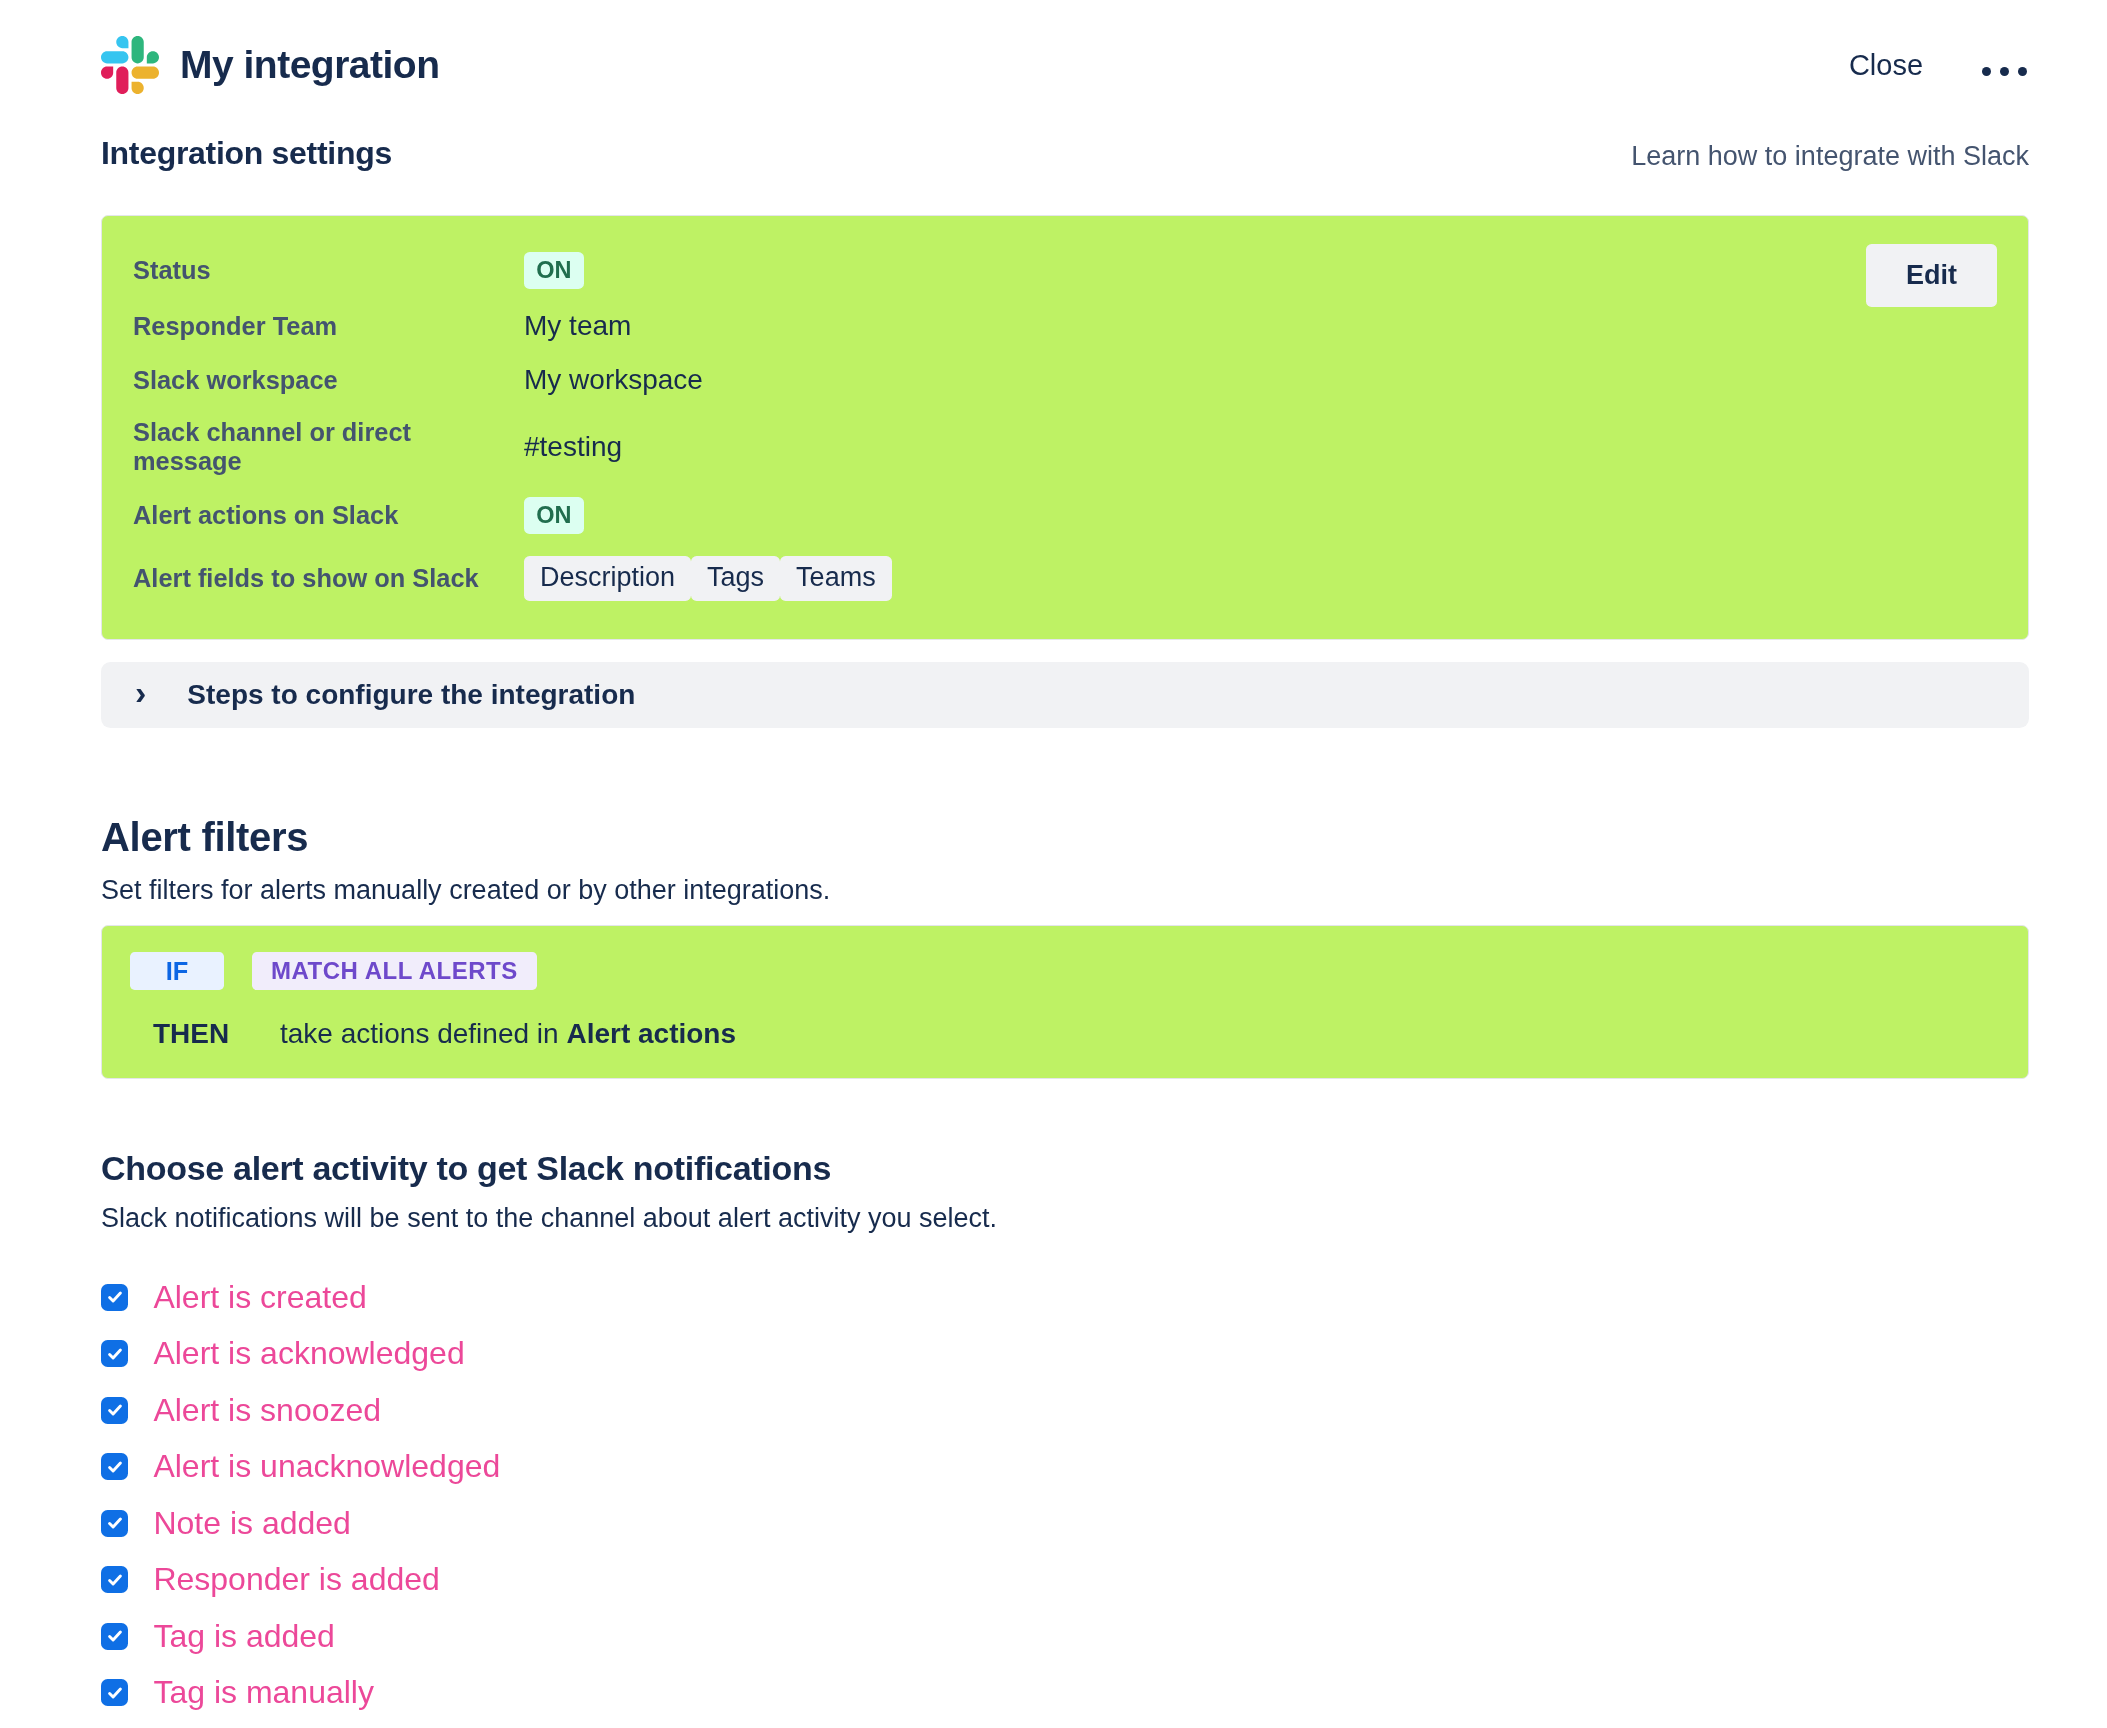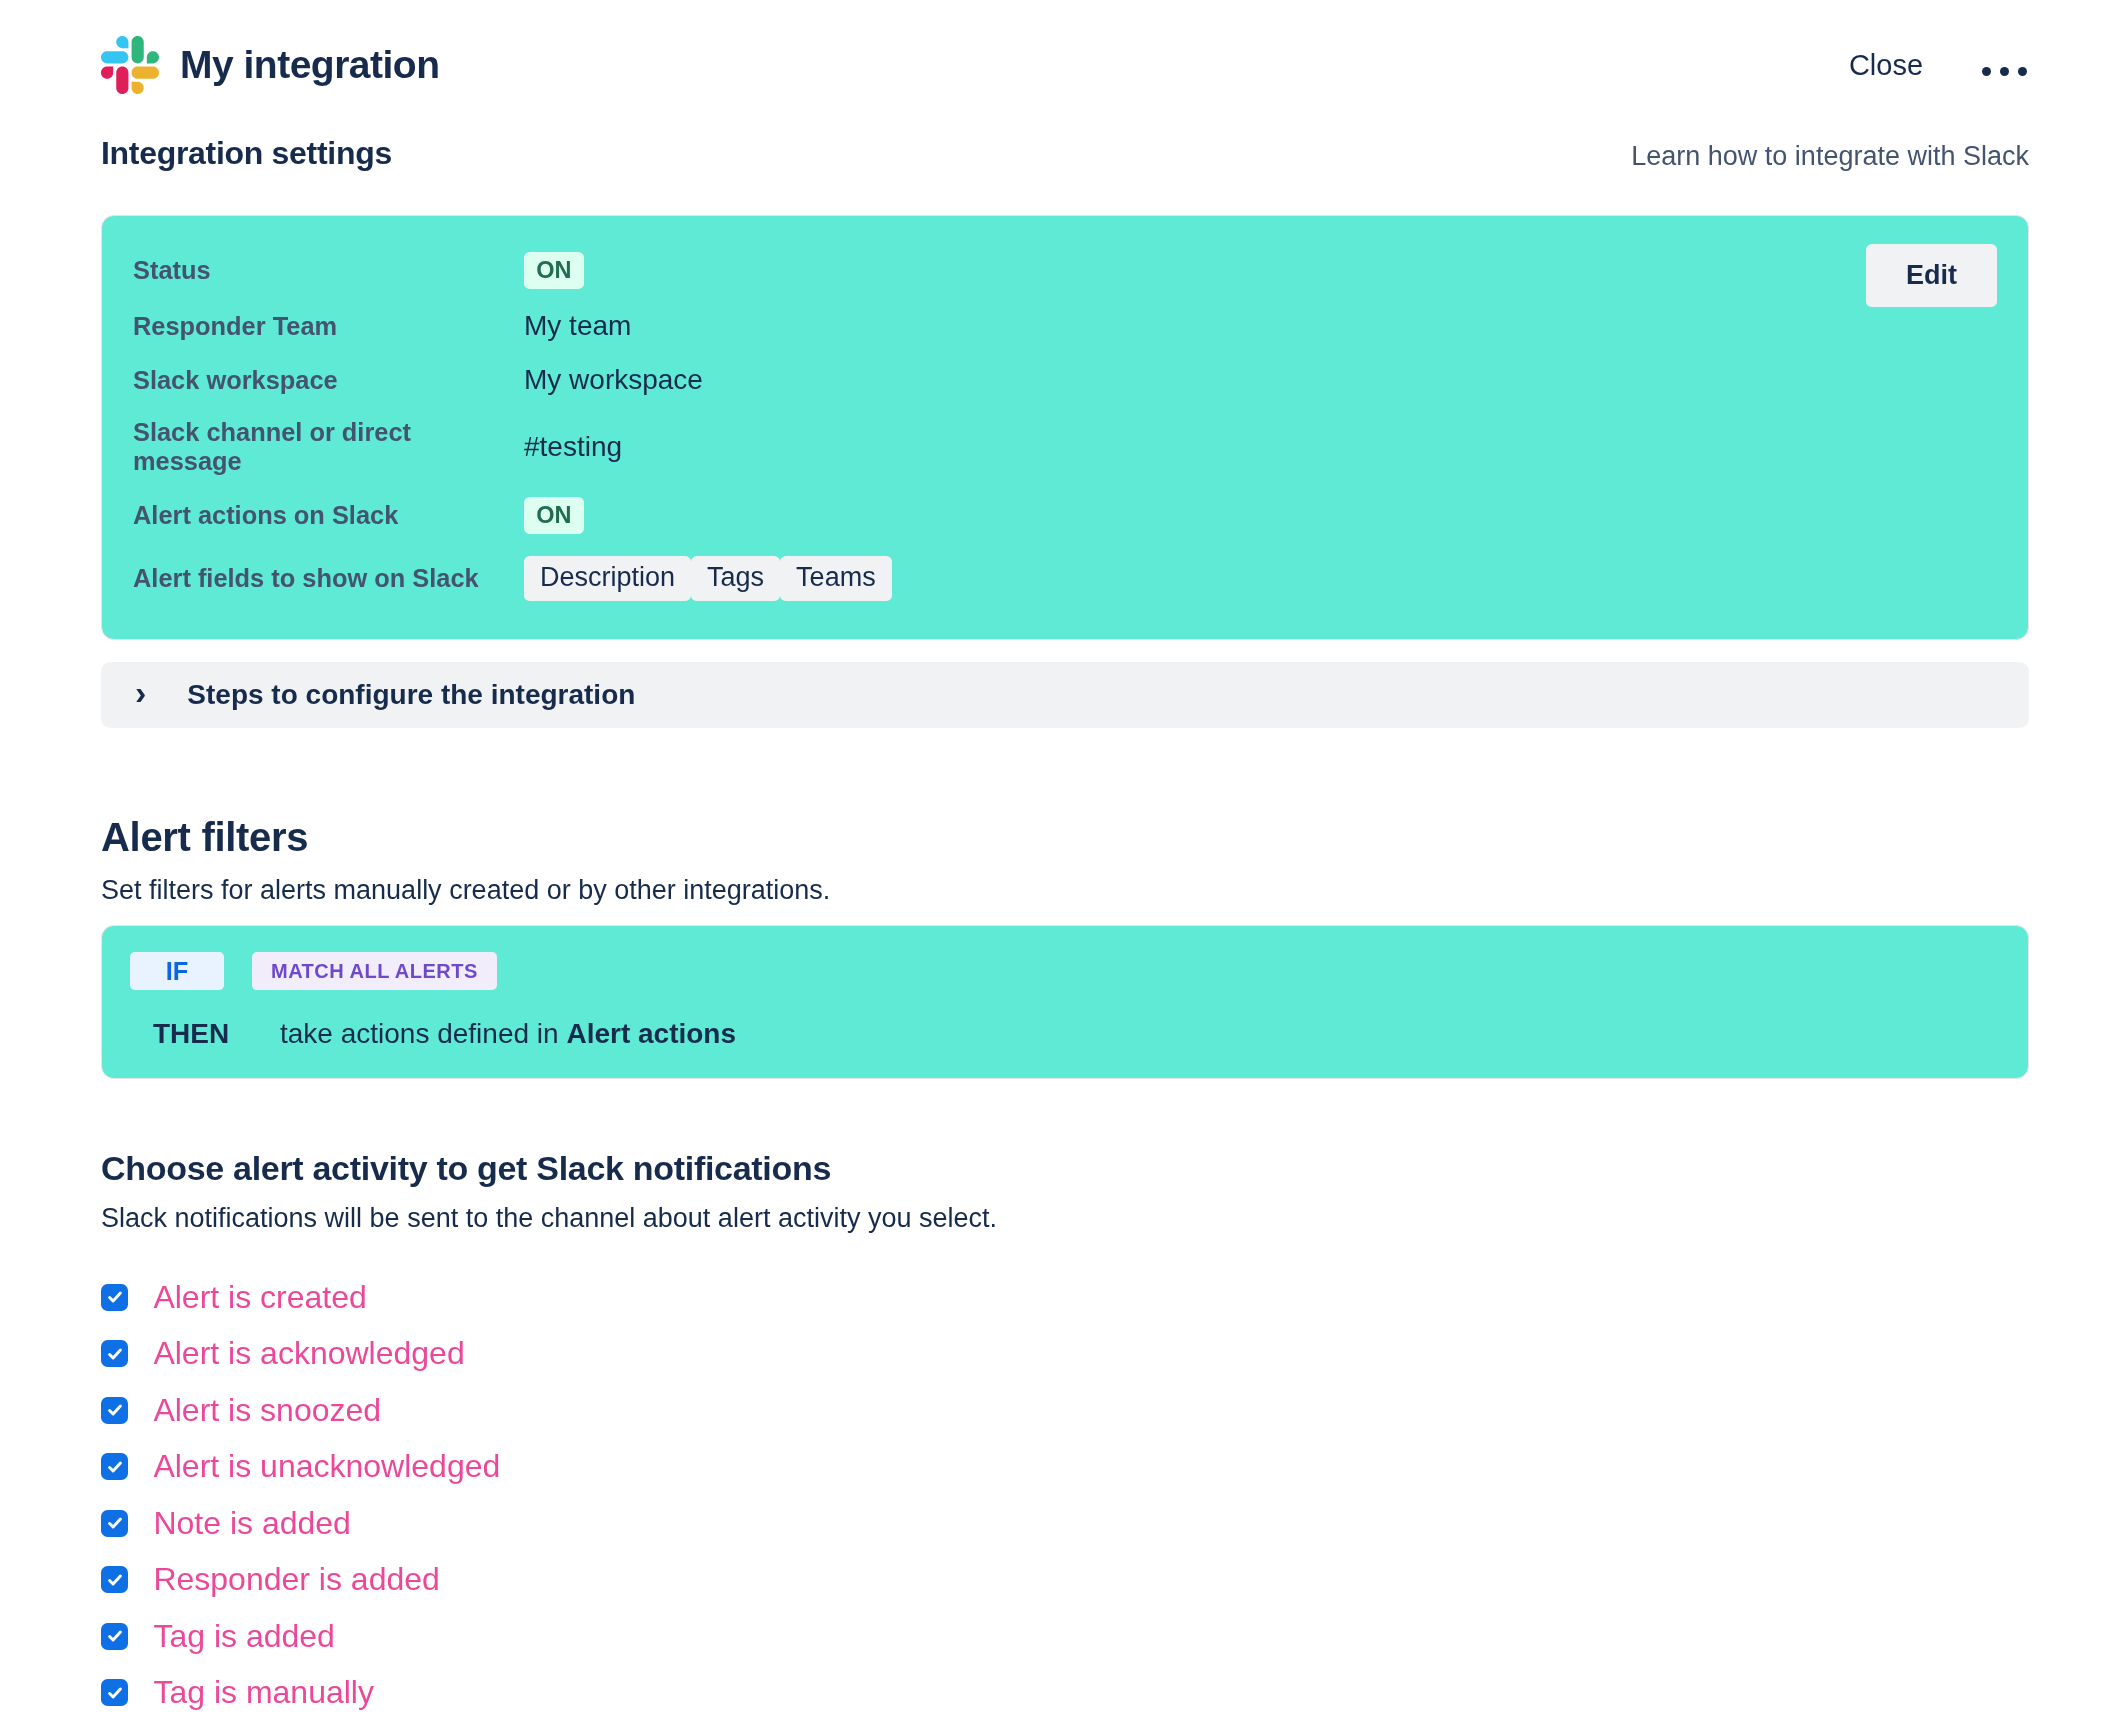--- a/index.html
+++ b/index.html
@@ -73,22 +73,22 @@
     letter-spacing: -0.3px;
   }
   .learn-link {
     font-size: 27px;
     color: #44546F;
     text-decoration: none;
   }
   
   .card {
     border: 1.9px solid #E4E6EA;
-    border-radius: 13px;
-    background: #5eead4;
+    border-radius: 7px;
+    background: #bef264;
   }
   .settings-card {
     margin-top: 43px;
     position: relative;
     padding: 36px 31px 38px 31px;
   }
   .settings-rows { display: flex; flex-direction: column; gap: 21.7px; }
   .srow { display: flex; align-items: center; min-height: 32px; }
   .srow-label {
     flex: 0 0 391px;
@@ -170,21 +170,21 @@
     border-radius: 4.7px;
     width: 94px;
     height: 38px;
     display: flex;
     align-items: center;
     justify-content: center;
   }
   .match-badge {
     background: #F1EDFB;
     color: #6E49CB;
-    font-size: 20px;
+    font-size: 24px;
     font-weight: 700;
     letter-spacing: 0.5px;
     border-radius: 4.7px;
     height: 38px;
     display: flex;
     align-items: center;
     padding: 0 19px;
   }
   .then-row {
     margin-top: 28px;

